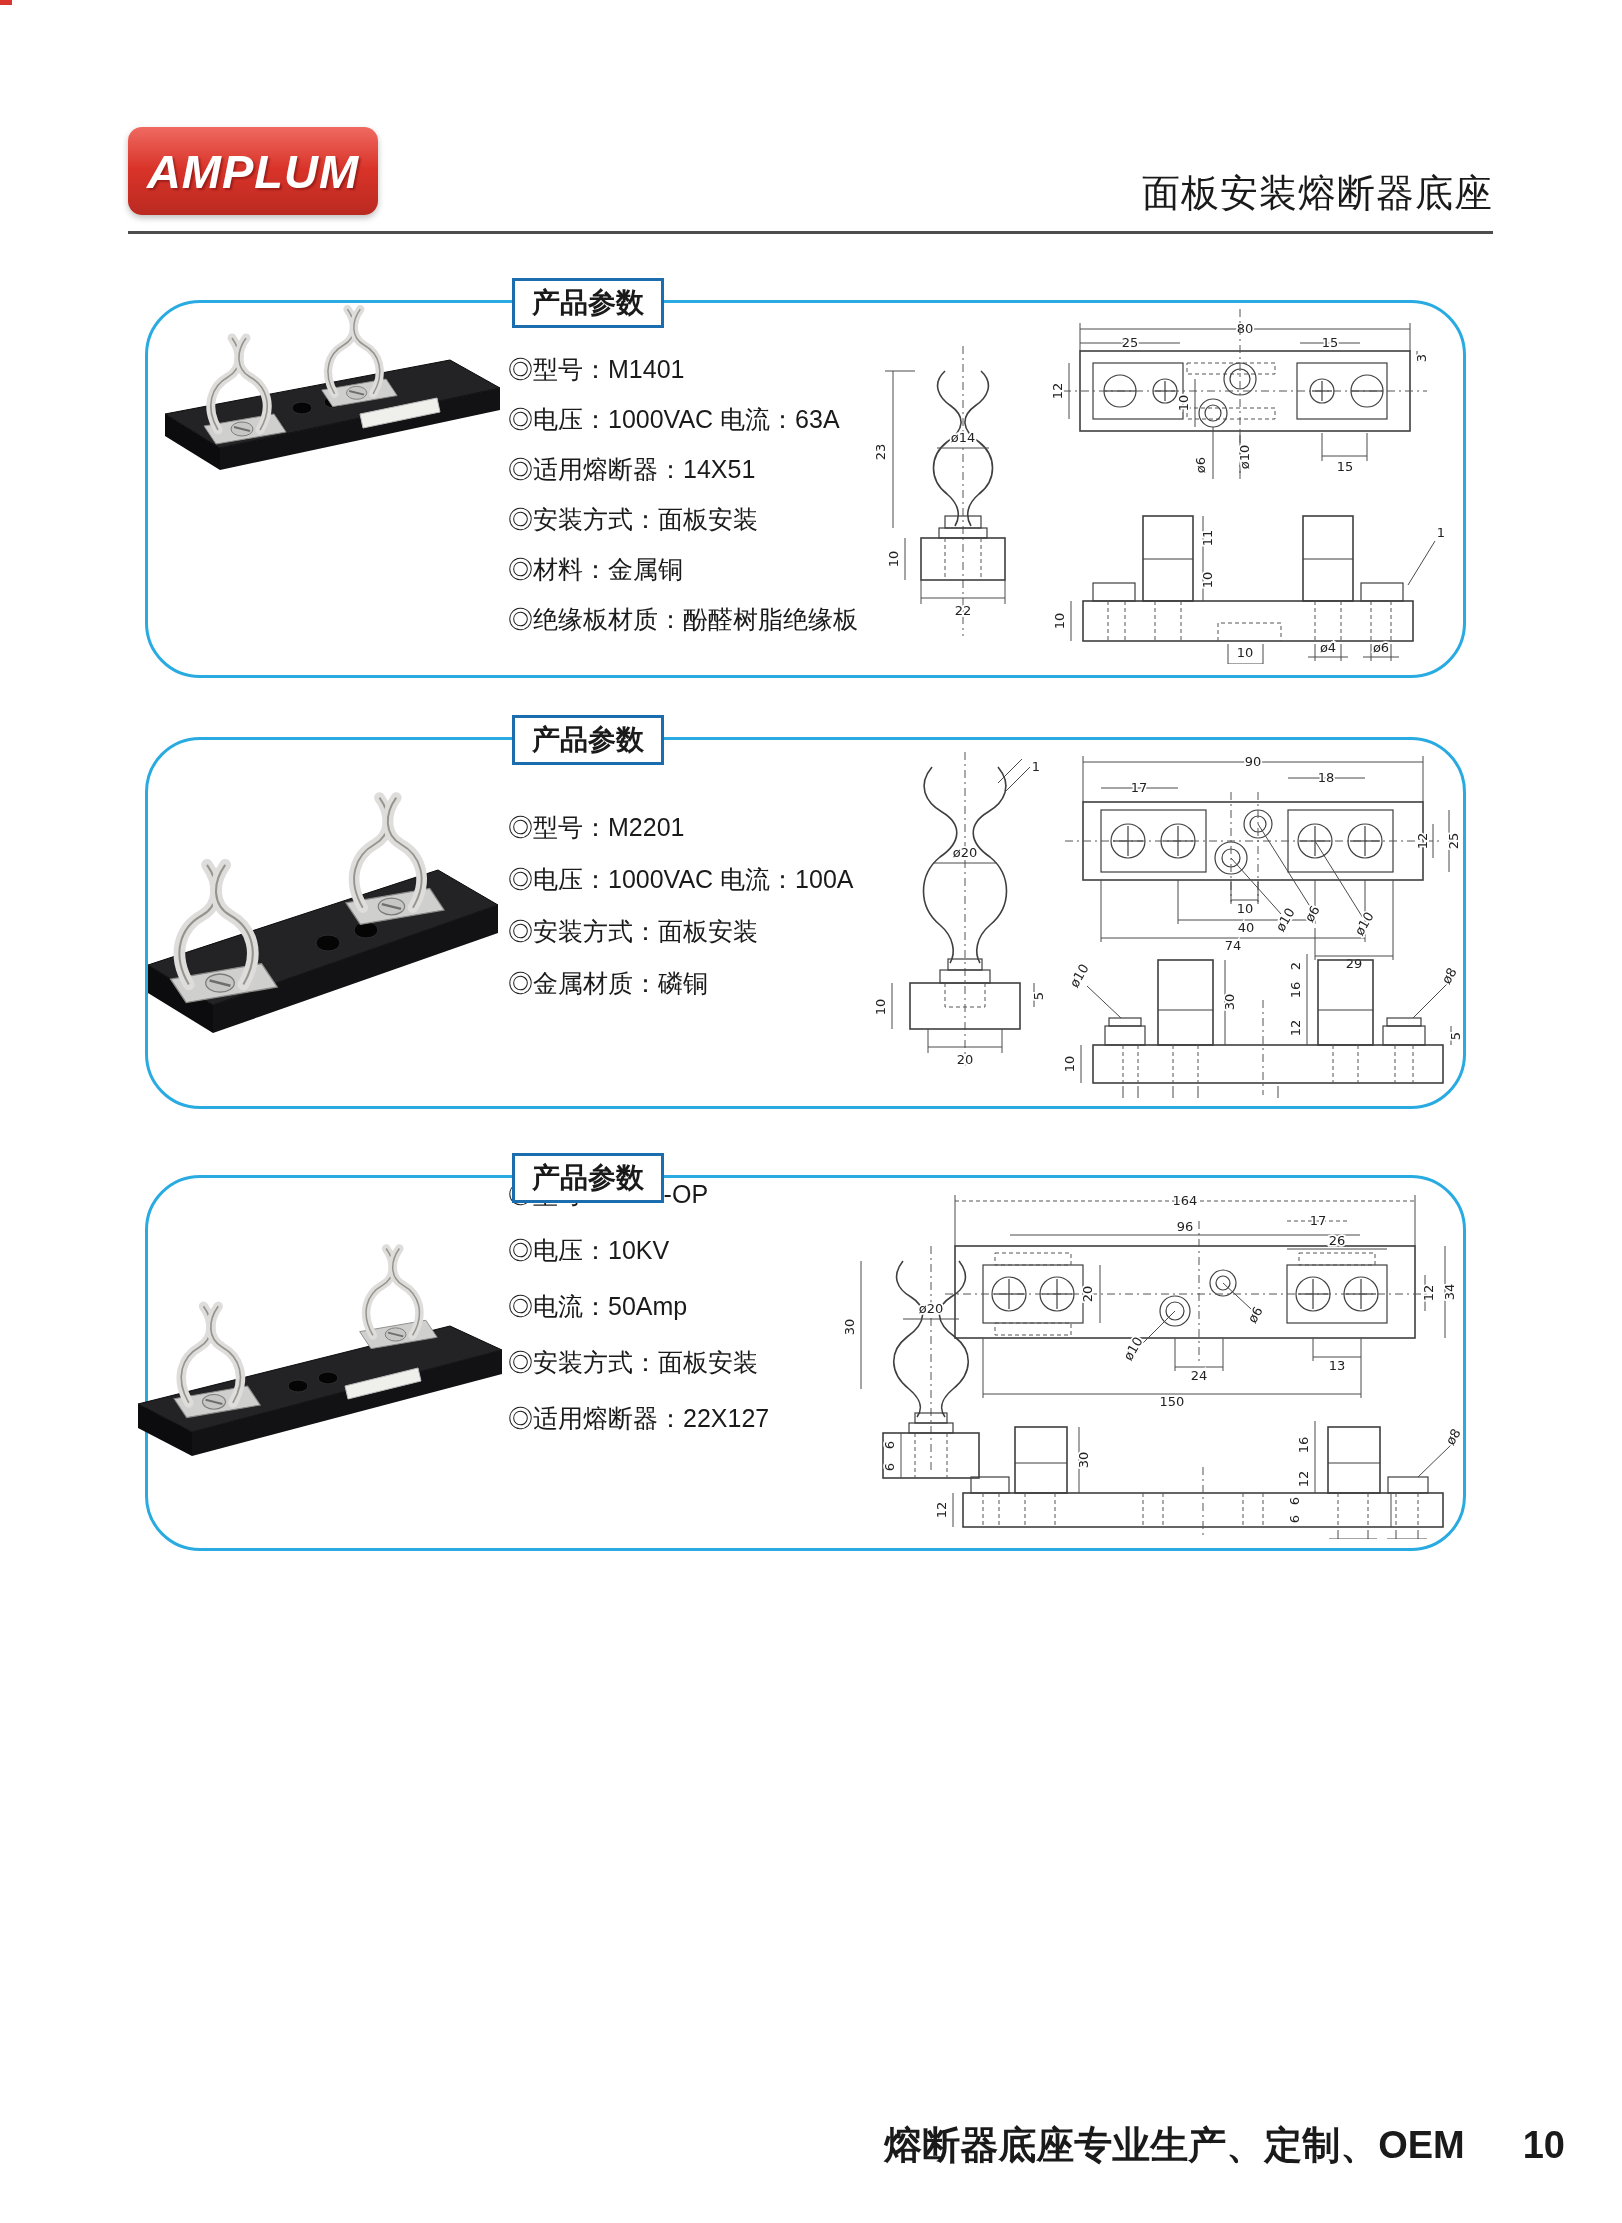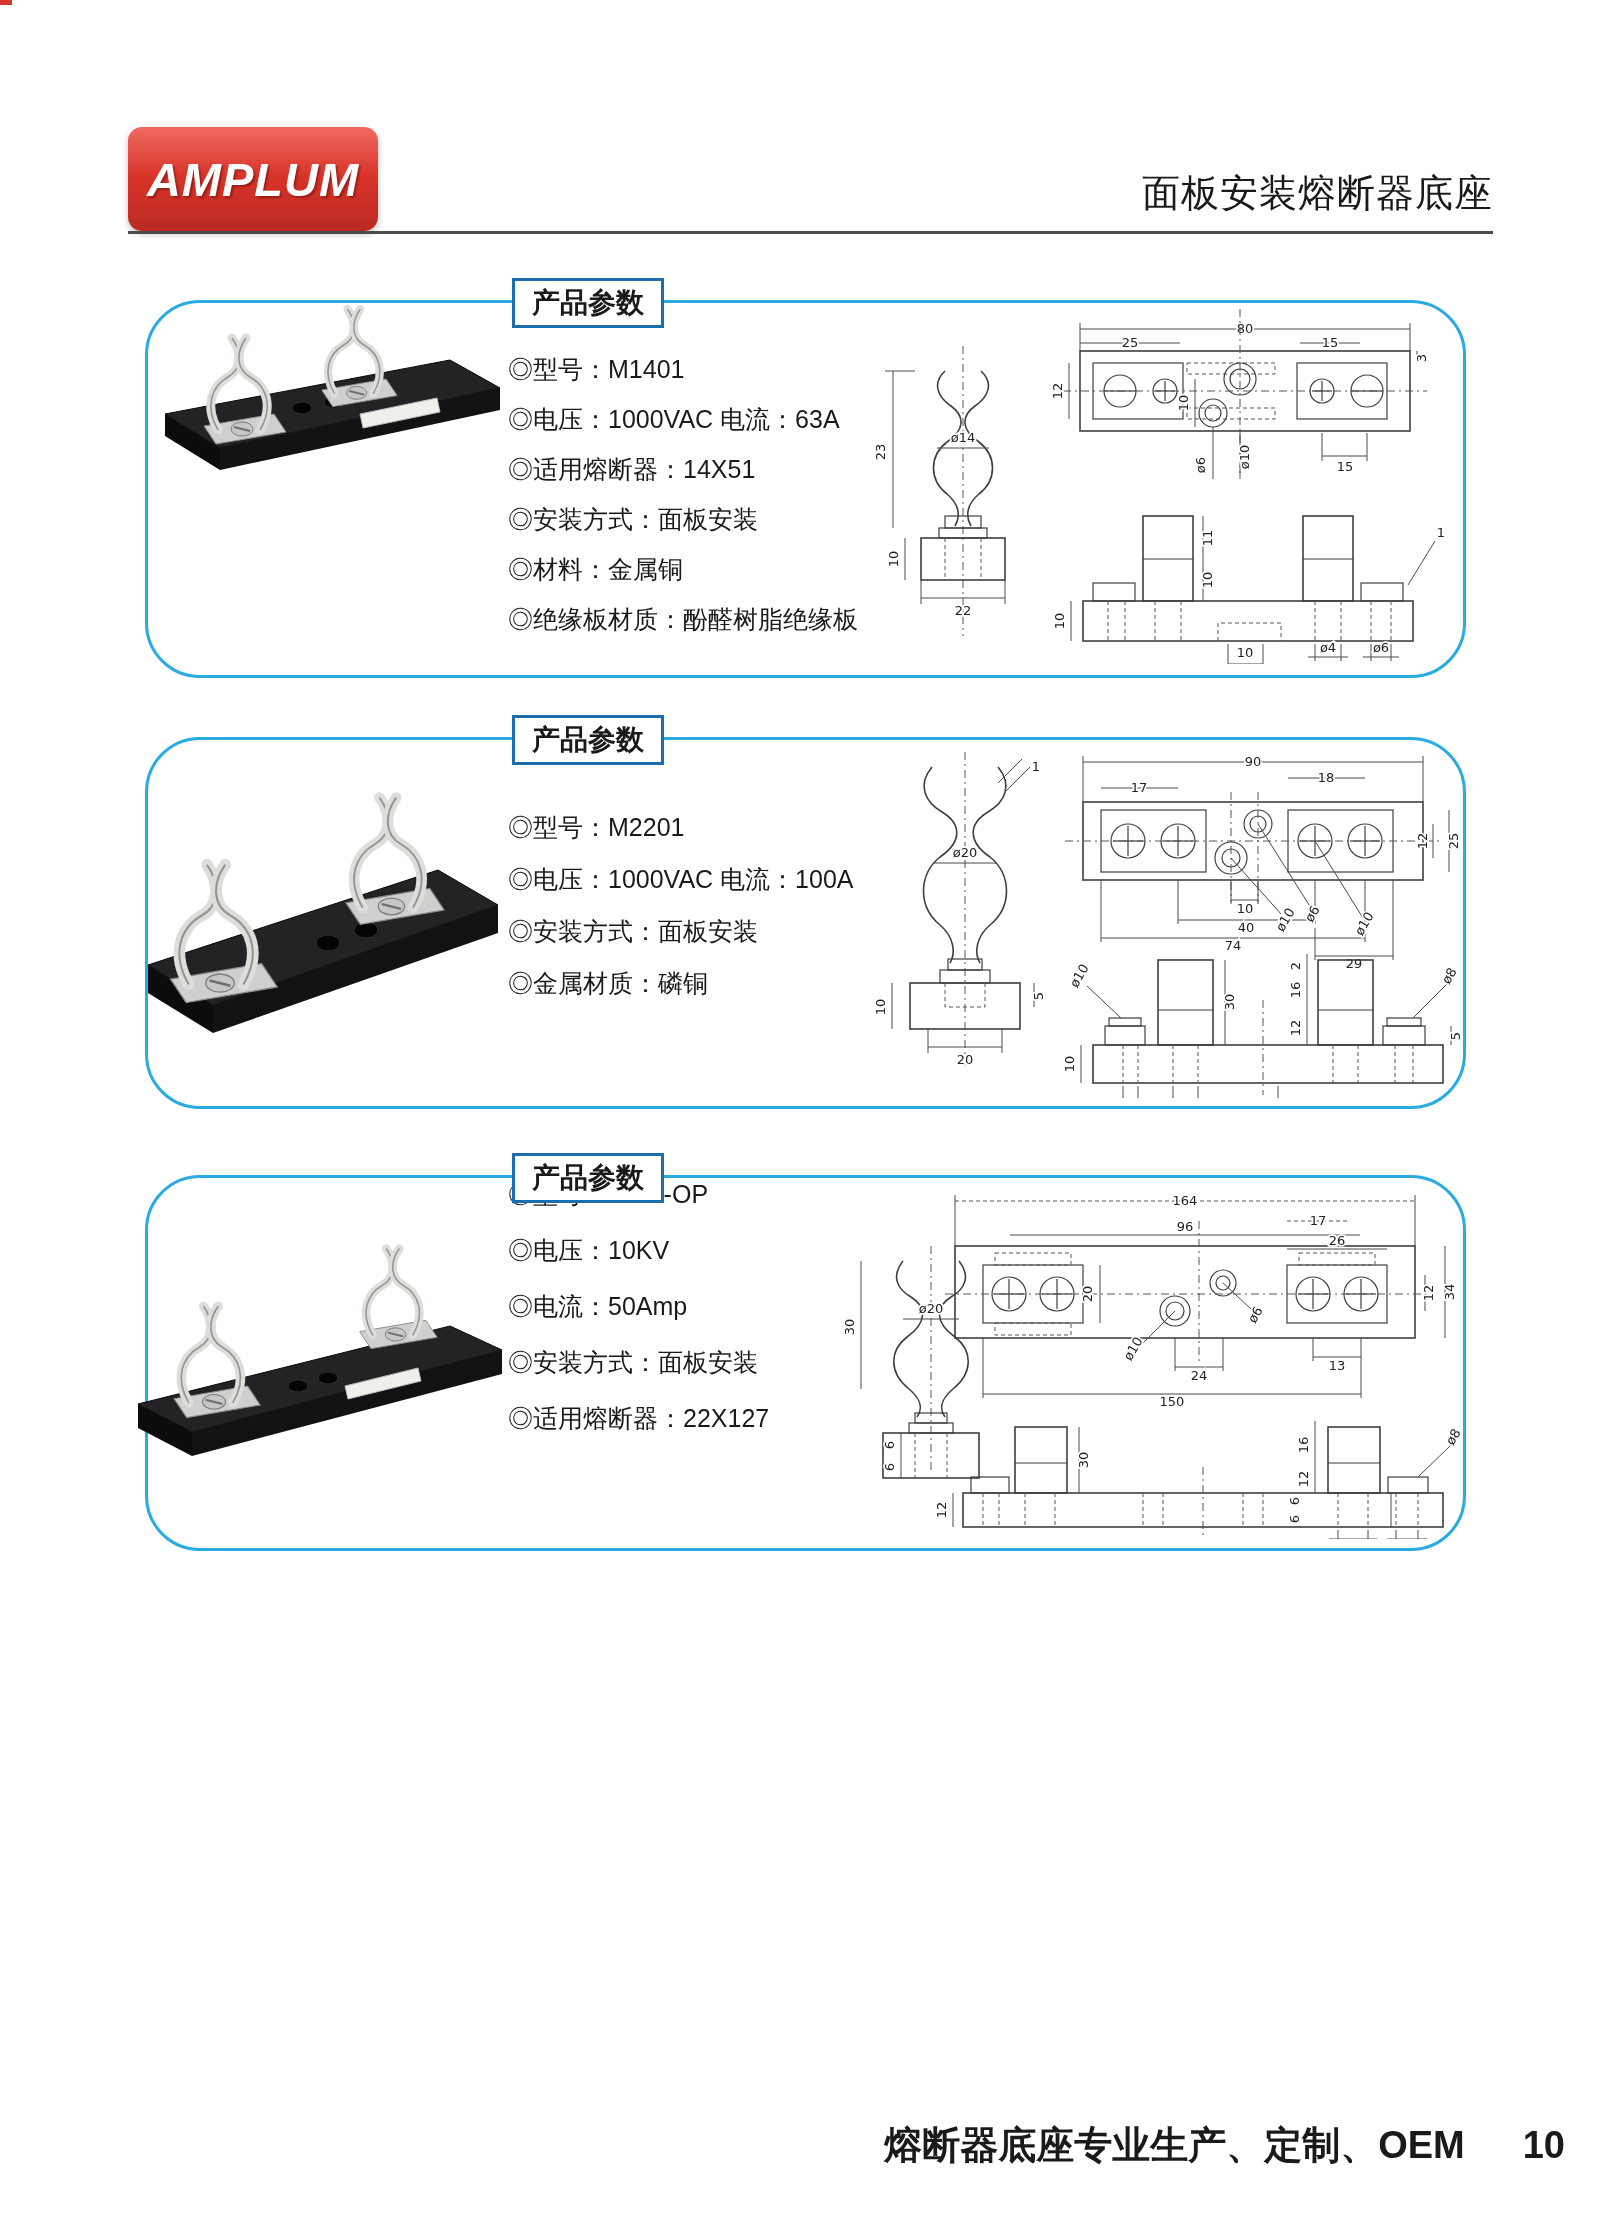--- a/index.html
+++ b/index.html
@@ -1,21 +1,21 @@
 <!DOCTYPE html>
 <html><head>
 <meta charset="utf-8">
 <style>
   html,body{margin:0;padding:0;background:#ffffff;}
   .page{position:relative;width:1622px;height:2223px;background:#fff;overflow:hidden;
         font-family:"Liberation Sans",sans-serif;color:#1a1a1a;}
   .abs{position:absolute;}
   
   .corner-mark{left:0;top:0;width:12px;height:5px;background:#d8362f;}
-  .logo{left:128px;top:127px;width:250px;height:104px;border-radius:14px;
+  .logo{left:128px;top:127px;width:250px;height:88px;border-radius:14px;
         background:linear-gradient(180deg,#ef6a61 0%,#d93329 48%,#ba2a21 100%);
         box-shadow:0 3px 6px rgba(0,0,0,.25);display:flex;align-items:center;justify-content:center;}
   .logo span{color:#fff;font-weight:bold;font-style:italic;font-size:47px;letter-spacing:1px;
         text-shadow:2px 2px 2px rgba(120,20,15,.6);}
   .page-title{right:129px;top:168px;font-size:38px;font-weight:normal;letter-spacing:1px;}
   .header-rule{left:128px;top:231px;width:1365px;height:3px;background:#4d4d4d;}
   
   .card{left:145px;width:1315px;border:3px solid #29abe2;border-radius:55px;background:#fff;}
   .card1{top:300px;height:372px;}
   .card2{top:737px;height:366px;}

